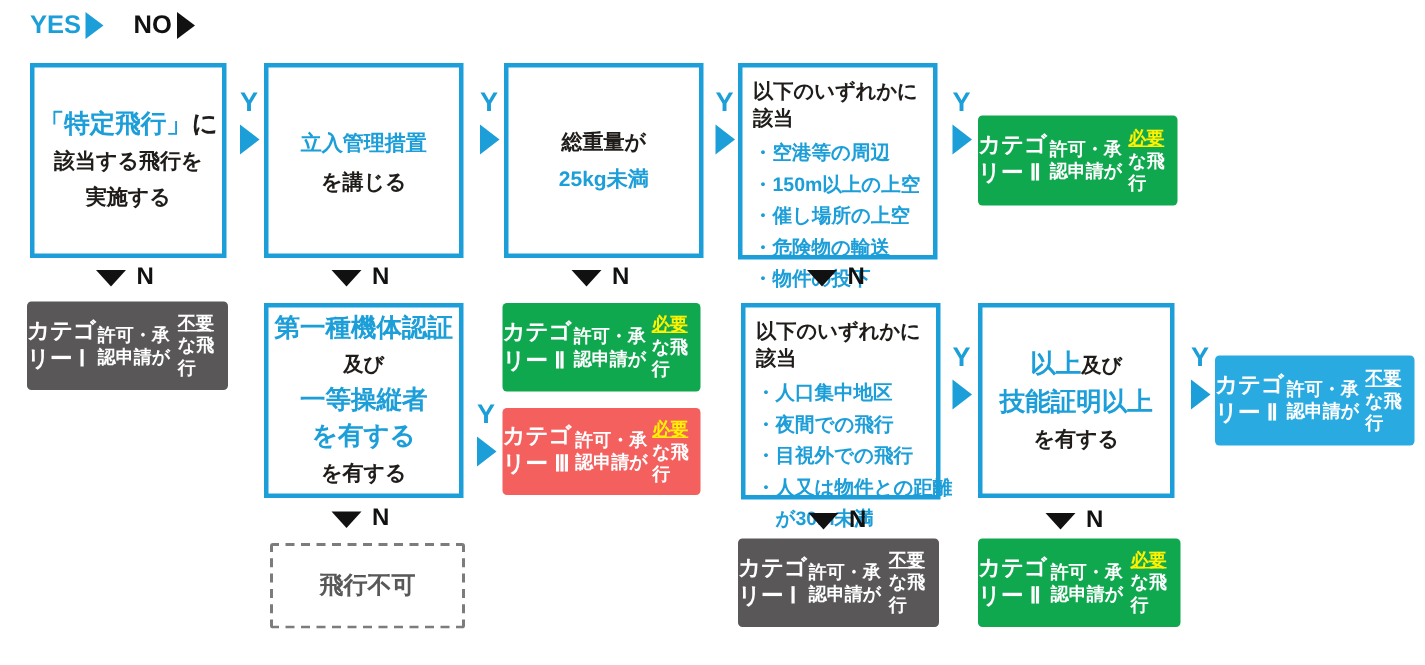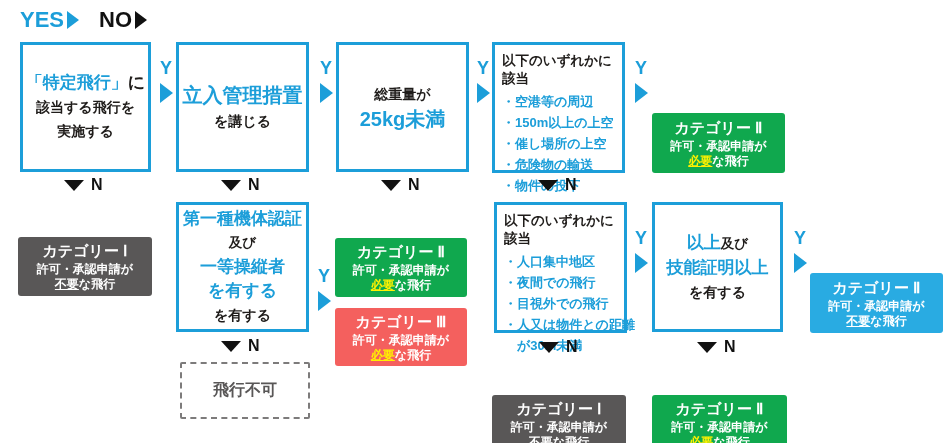--- a/index.html
+++ b/index.html
@@ -12,43 +12,43 @@
     --ink:#1f1c1a;
   }
   *{margin:0;padding:0;box-sizing:border-box;}
   html,body{background:#ffffff;}
   .canvas{
     position:relative;width:950px;height:443px;background:#ffffff;
     font-family:"Liberation Sans",sans-serif;overflow:hidden;
   }
   
   .legend{position:absolute;left:20px;top:7px;display:flex;gap:20px;align-items:center;}
-  .legend-item{display:flex;align-items:center;gap:3px;font-weight:bold;font-size:22px;}
+  .legend-item{display:flex;align-items:center;gap:3px;font-weight:bold;font-size:17px;}
   .legend-item.yes{color:var(--cyan);}
   .legend-item.no{color:#111;}
   .tri-right{display:inline-block;width:0;height:0;border-top:9px solid transparent;border-bottom:9px solid transparent;}
   .tri-right.cyan{border-left:12px solid var(--cyan);}
   .tri-right.black{border-left:12px solid #111;}
   
   .qbox{
     position:absolute;background:#fff;border:3px solid var(--cyan);
     display:flex;flex-direction:column;justify-content:center;align-items:center;
     text-align:center;font-weight:bold;color:var(--ink);
   }
   .qbox .ln{line-height:24px;font-size:14px;}
   .qbox .big{font-size:17px;}
-  .qbox .xl{font-size:20px;}
+  .qbox .xl{font-size:14px;}
   .accent{color:var(--cyan);}
   .qbox.list{justify-content:flex-start;align-items:flex-start;text-align:left;padding:7px 5px 4px 7px;}
   .qbox.list .hd{font-size:13.5px;line-height:18px;color:var(--ink);margin-bottom:3px;}
   .qbox.list .it{font-size:13px;line-height:21px;color:var(--cyan);white-space:pre;}
   
   .result{
-    position:absolute;border-radius:3px;color:#fff;font-weight:bold;text-align:center;
-    display:flex;flex-direction:column;justify-content:center;align-items:center;margin-top:36px;
+    position:absolute;border-radius:3px;color:#fff;font-weight:bold;
+    display:flex;flex-direction:row;justify-content:center;align-items:center;
   }
   .result.green{background:var(--green);}
   .result.red{background:var(--red);}
   .result.gray{background:var(--gray);}
   .result.blue{background:var(--blue);}
   .result .title{font-size:15px;line-height:19px;margin-bottom:2px;}
   .result .sub{font-size:12px;line-height:15px;}
   .mark-y{color:var(--yellow);text-decoration:underline;}
   .mark-w{color:#fff;text-decoration:underline;}
   

